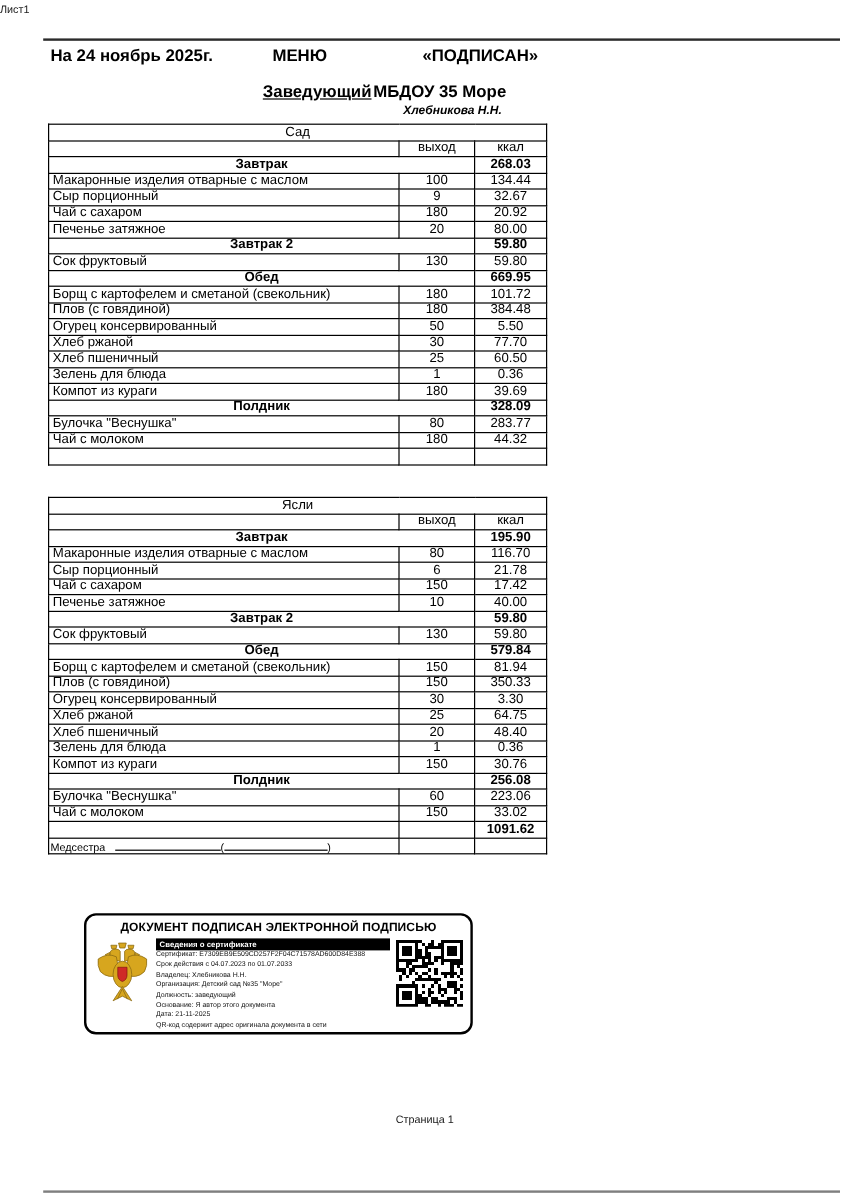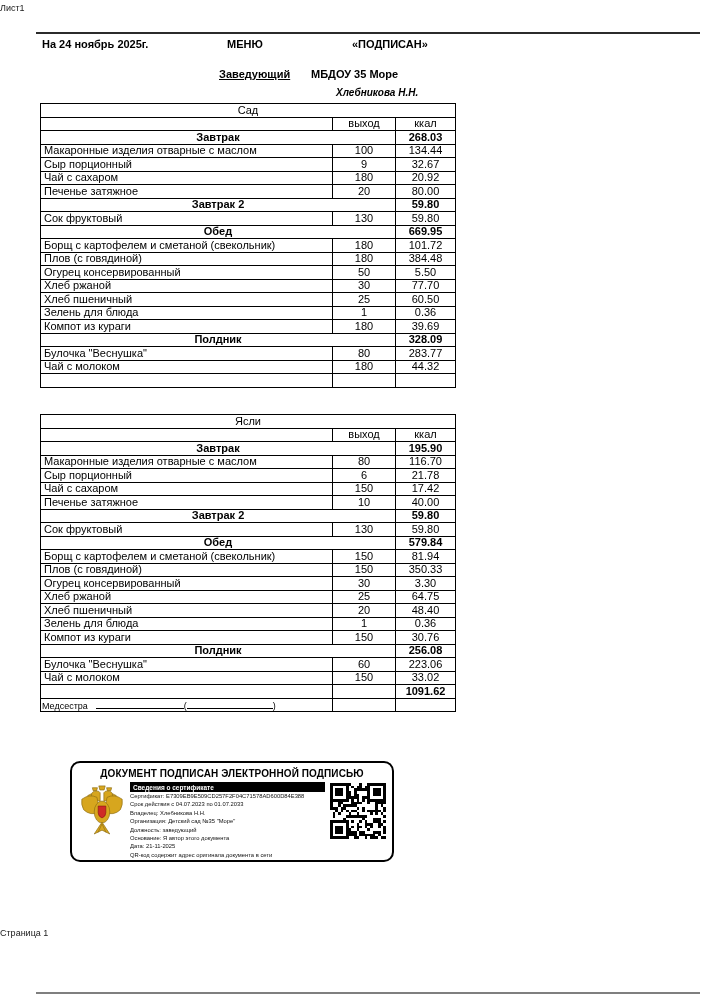--- a/index.html
+++ b/index.html
@@ -4,21 +4,21 @@
 <style>
   html,body { margin:0; padding:0; background:#ffffff; }
   .page {
     position:relative; width:708px; height:1000px; background:#ffffff;
     font-family:"Liberation Sans", sans-serif; color:#000; overflow:hidden;
   }
   .sheet-label { position:absolute; top:3px; left:0; width:100%; text-align:left; font-size:9px; color:#1a1a1a; }
   .rule { position:absolute; left:36px; width:664px; height:2px; }
   .top-rule { top:32px; background:#2b2b2b; }
   .bottom-rule { top:992px; background:#7f7f7f; }
-  .hdr { position:absolute; font-size:11px; font-weight:bold; white-space:nowrap; }
+  .hdr { position:absolute; font-size:14px; font-weight:bold; white-space:nowrap; }
   .hdr-date { top:38px; left:42px; }
   .hdr-menu { top:38px; left:227px; }
   .hdr-approve { top:38px; left:352px; }
   .hdr-position { top:68px; left:219px; text-decoration:underline; }
   .hdr-org { top:68px; left:311px; }
   .signer { position:absolute; top:87px; left:336px; font-size:10px; font-style:italic; font-weight:bold; }
 
   table.menu-table {
     position:absolute; left:40px; width:415px; border-collapse:collapse;
     table-layout:fixed; font-size:11px;
@@ -42,21 +42,21 @@
     box-sizing:border-box; border:2.5px solid #000; border-radius:10px; background:#fff;
   }
   .stamp-title { margin-top:5px; text-align:center; font-size:10px; font-weight:bold; white-space:nowrap; letter-spacing:0.1px; }
   .stamp-body { display:flex; align-items:flex-start; padding:3px 6px 0 8px; }
   .eagle { width:44px; height:60px; flex:none; }
   .cert { flex:1; margin:0 5px 0 6px; min-width:0; }
   .cert-bar { background:#000; color:#fff; font-weight:bold; font-size:6.5px; padding:1.5px 3px; white-space:nowrap; }
   .cert-lines div { font-size:5.8px; line-height:1.45; color:#111; white-space:nowrap; overflow:hidden; }
   .qr { width:56px; height:56px; flex:none; margin-top:1px; }
 
-  .page-footer { position:absolute; top:928px; left:0; width:100%; text-align:left; font-size:9px; color:#1a1a1a; }
+  .page-footer { position:absolute; top:928px; left:0; width:100%; text-align:center; font-size:9px; color:#1a1a1a; }
 </style>
 </head>
 <body>
 
 <div class="page">
 
   <div class="sheet-label">Лист1</div>
   <div class="rule top-rule"></div>
 
   <div class="hdr hdr-date">На 24 ноябрь 2025г.</div>

